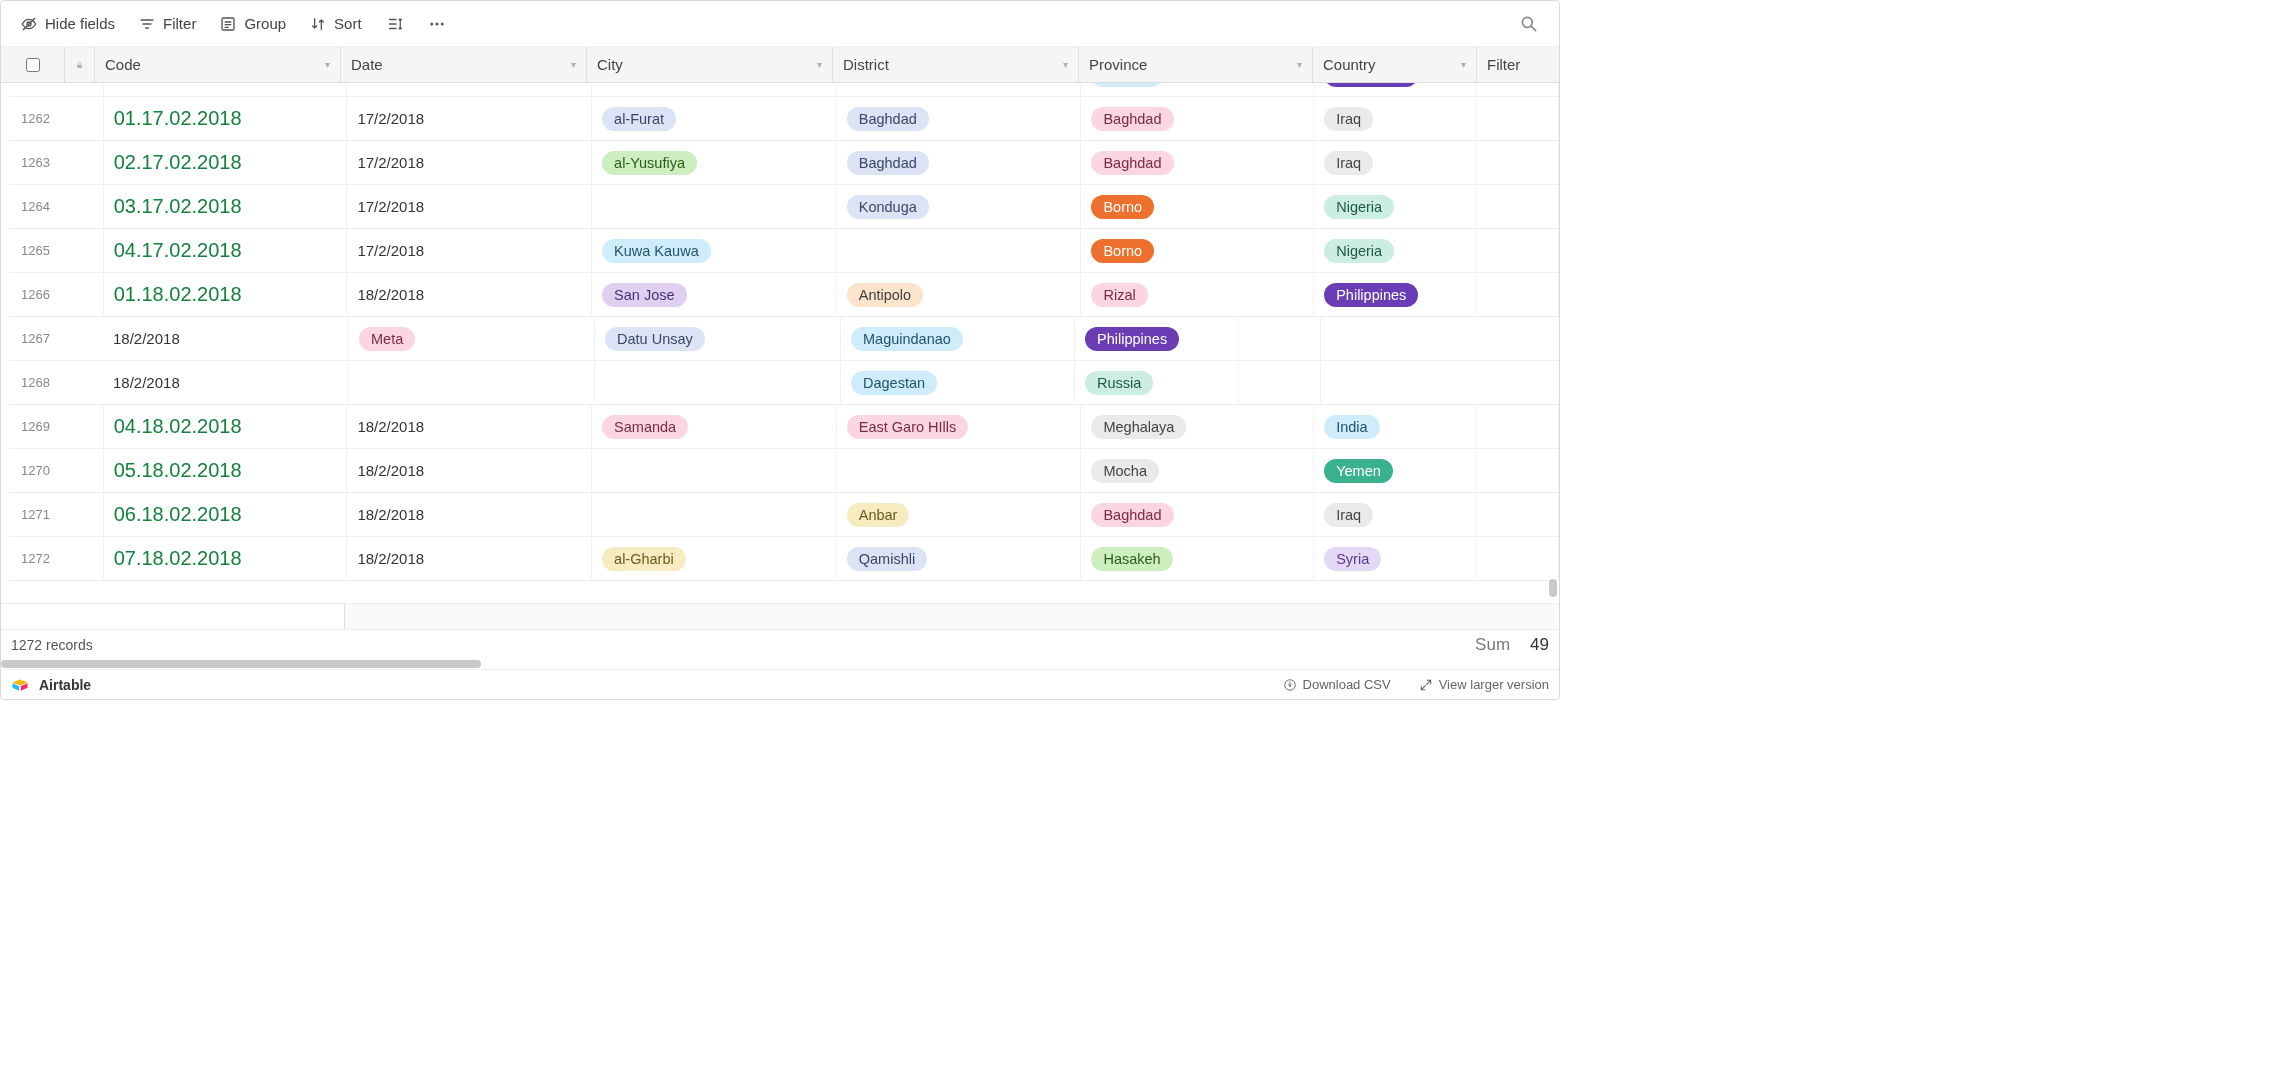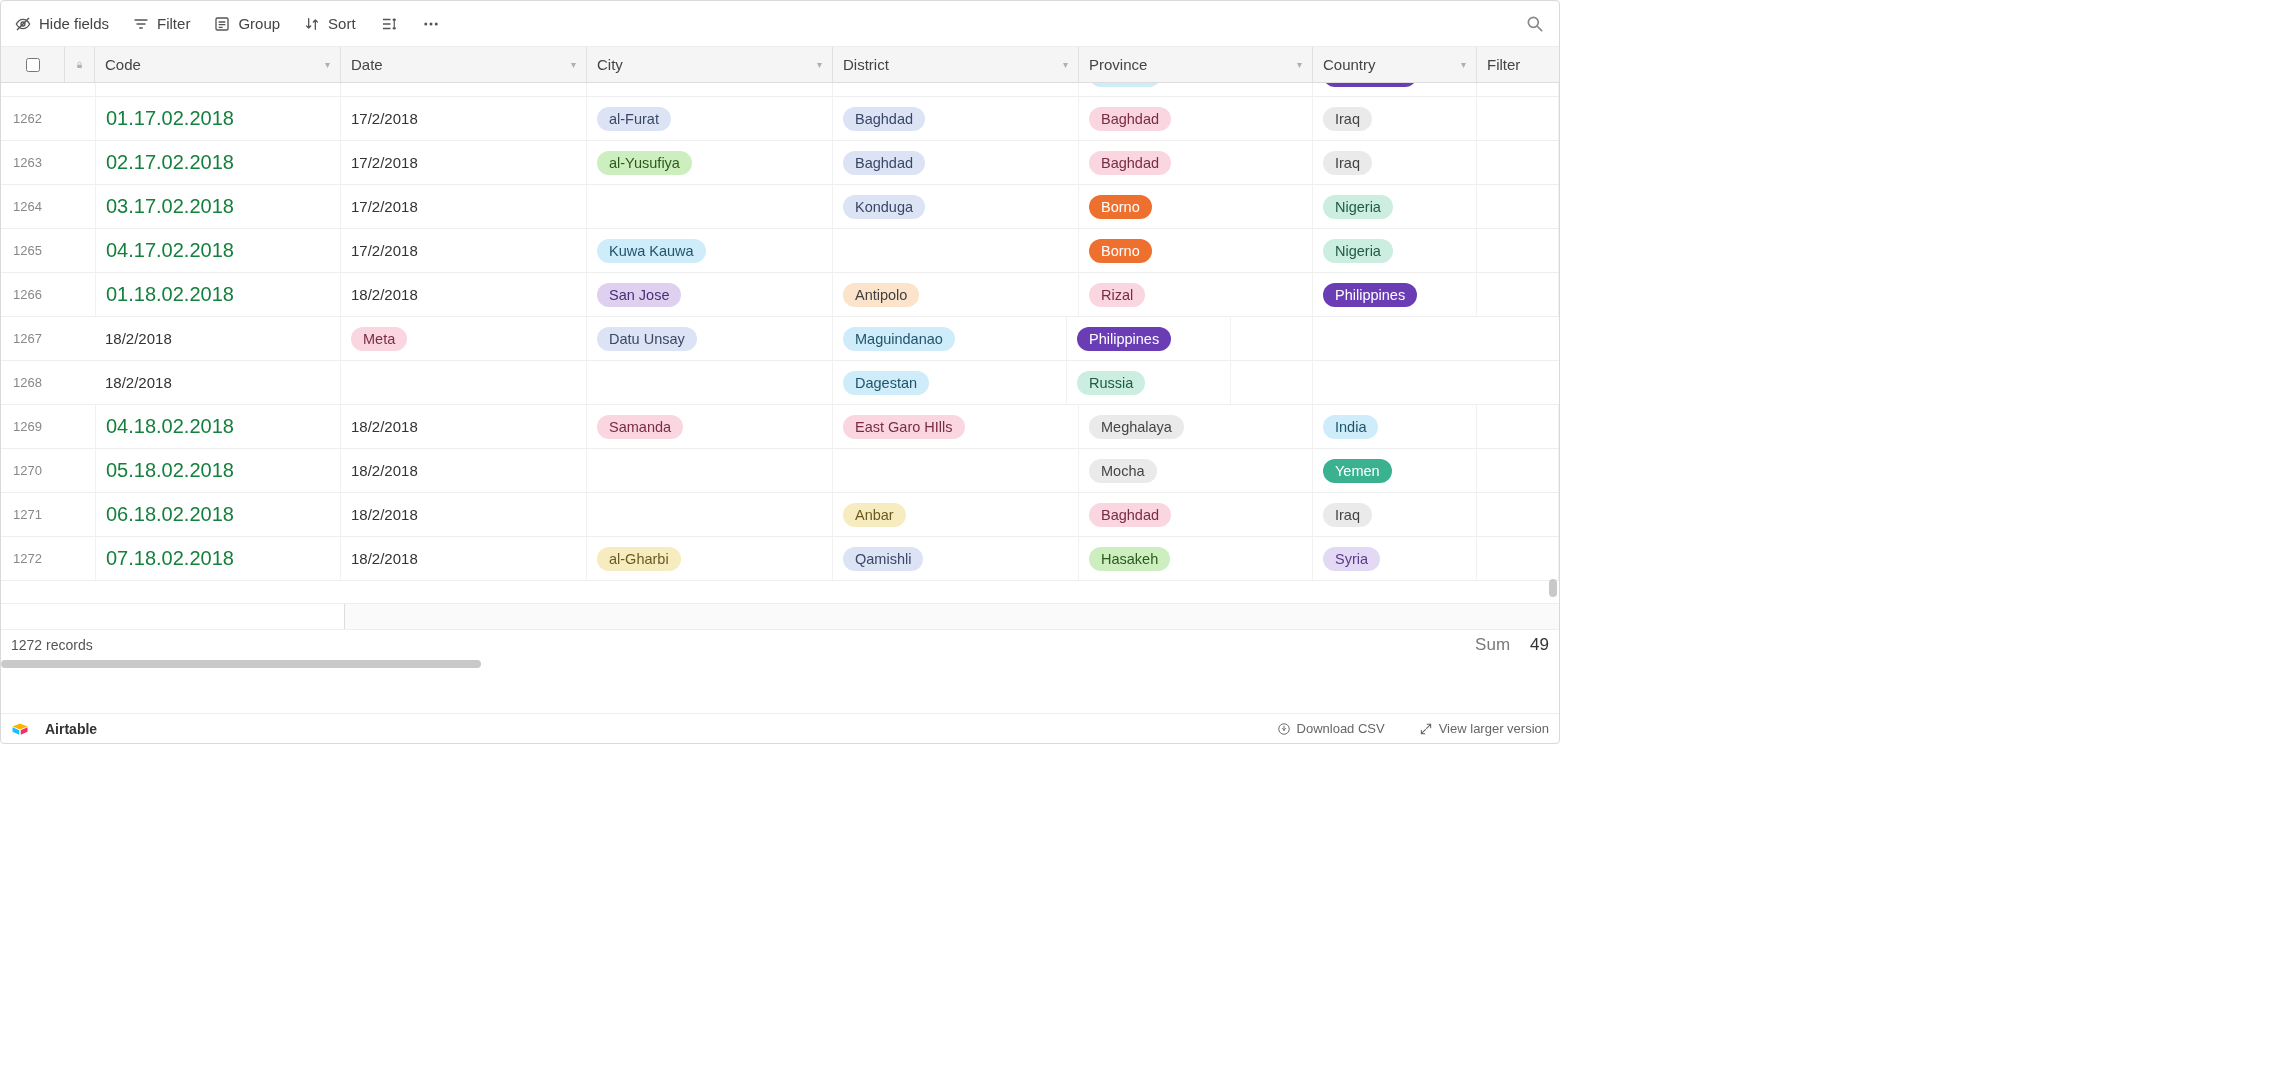--- a/index.html
+++ b/index.html
@@ -13,21 +13,21 @@
     border: 1px solid #d9d9d9;
     border-radius: 4px;
     overflow: hidden;
     width: 1560px;
     margin: 0;
   }
   
   .toolbar {
     display: flex;
     align-items: center;
-    padding: 6px 14px;
+    padding: 6px 20px;
     height: 46px;
     border-bottom: 1px solid #eee;
     gap: 24px;
   }
   .toolbar .btn {
     display: inline-flex;
     align-items: center;
     gap: 8px;
     font-size: 15px;
     font-weight: 500;
@@ -180,32 +180,31 @@
 
   
   .branding {
     display: flex;
     align-items: center;
     height: 30px;
     padding: 0 10px;
     font-size: 13px;
     color: #555;
     border-top: 1px solid #eee;
-    gap: 16px;
-    margin-top: 44px;
+    gap: 10px;
   }
   .branding .logo-mark {
     width: 18px; height: 14px; position: relative;
   }
   .branding .logo-text { font-weight: 600; font-size: 14px; color: #333;}
   .branding .spacer { flex: 1; }
   .branding .link { display:inline-flex; align-items:center; gap:6px; color:#666; cursor:pointer; margin-left: 18px;}
   .branding .link svg { width: 14px; height: 14px; fill: #666;}
 
-  .rel-wrap { position: relative; }
+  .rel-wrap { position: relative; padding-left: 8px; }
 </style>
 </head>
 <body>
 
 <div class="app">
 
   <div class="toolbar">
     <div class="btn">
       <svg viewBox="0 0 24 24">
           <path d="M2 12s4-7 10-7 10 7 10 7-4 7-10 7S2 12 2 12zm10 3a3 3 0 100-6 3 3 0 000 6z" fill="none" stroke="#555" stroke-width="2"></path>

